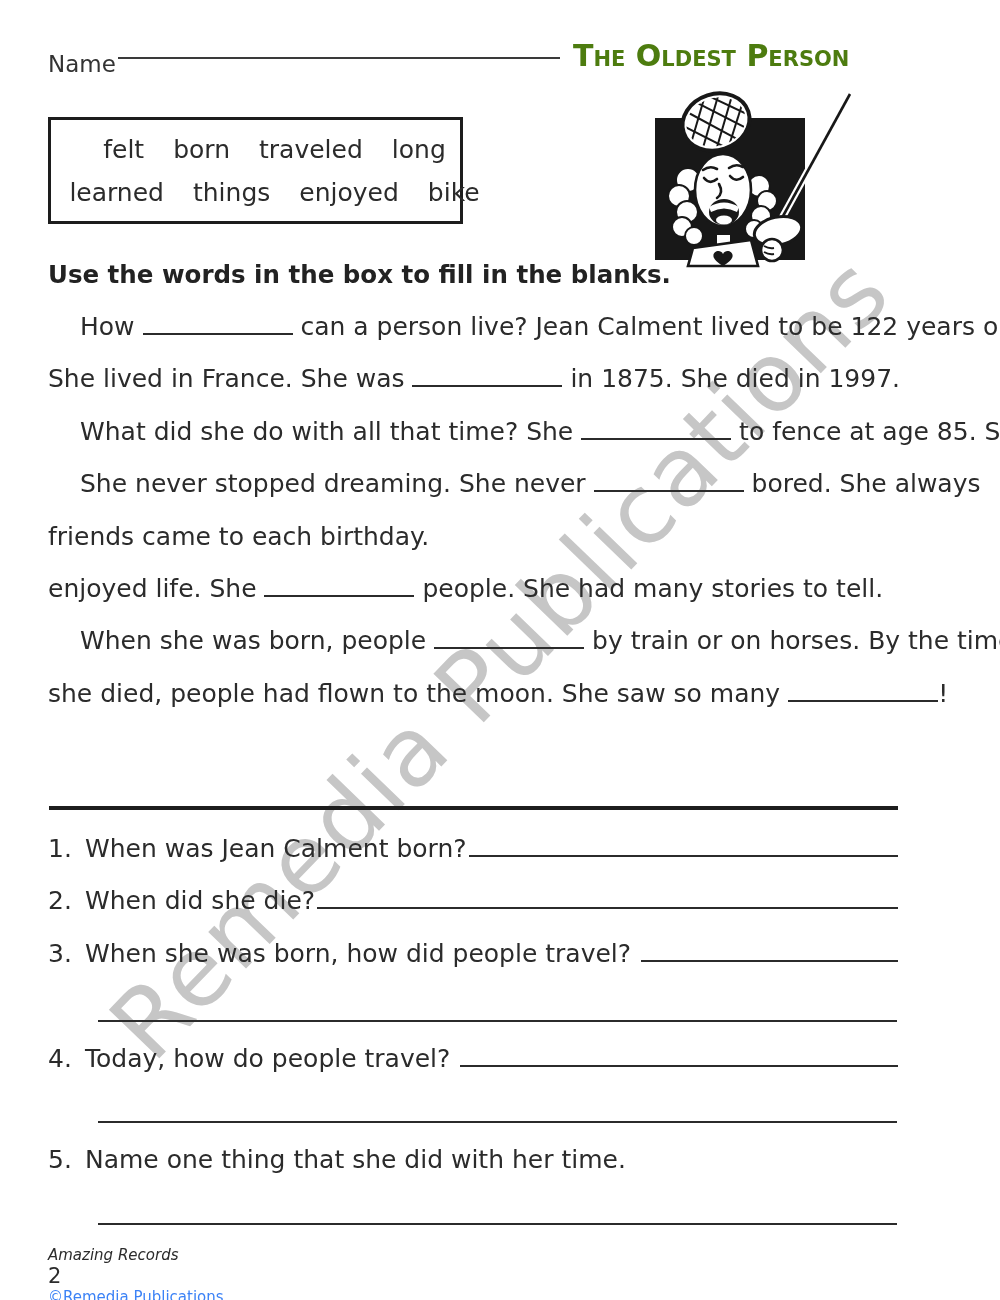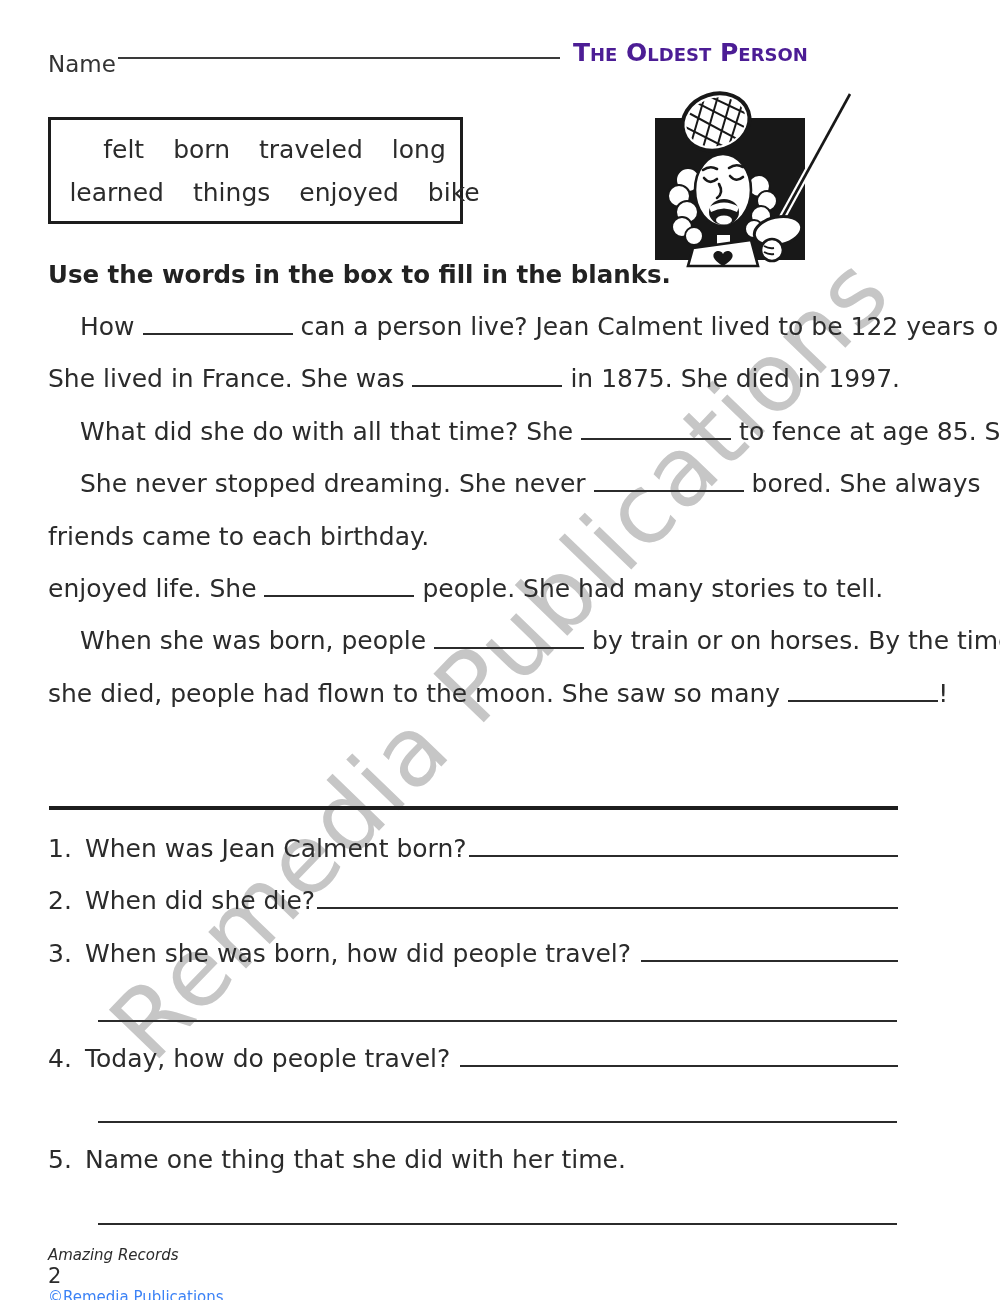--- a/index.html
+++ b/index.html
@@ -15,22 +15,22 @@
     transform:translate(-50%,-50%) rotate(-46deg);
     font-size:96px; color:#c6c6c6; white-space:nowrap;
     letter-spacing:2px; z-index:0; user-select:none;
   }
   .layer{position:absolute; inset:0; z-index:1;}
   
   .name-label{position:absolute; left:48px; top:51px; font-size:23px; color:#333;}
   .name-line{position:absolute; left:118px; top:35px; width:442px; height:22px;
     border-bottom:2.5px solid #3a3a3a;}
   .page-title{
-    position:absolute; left:573px; top:38px; font-size:25px; font-weight:700;
-    font-variant:small-caps; letter-spacing:0px; color:#4c1d95; white-space:nowrap;
+    position:absolute; left:573px; top:38px; font-size:30px; font-weight:700;
+    font-variant:small-caps; letter-spacing:0px; color:#4d7c0f; white-space:nowrap;
   }
   
   .word-box{
     position:absolute; left:48px; top:117px; width:409px; height:93px;
     border:3px solid #1d1d1d; padding-top:8px; box-sizing:content-box;
   }
   .word-row{display:flex; justify-content:center; gap:29px; line-height:43px;
     font-size:25px; color:#2b2b2b;padding-left:38px;}
   
   .fencer{position:absolute; left:646px; top:84px; width:214px; height:184px;}

